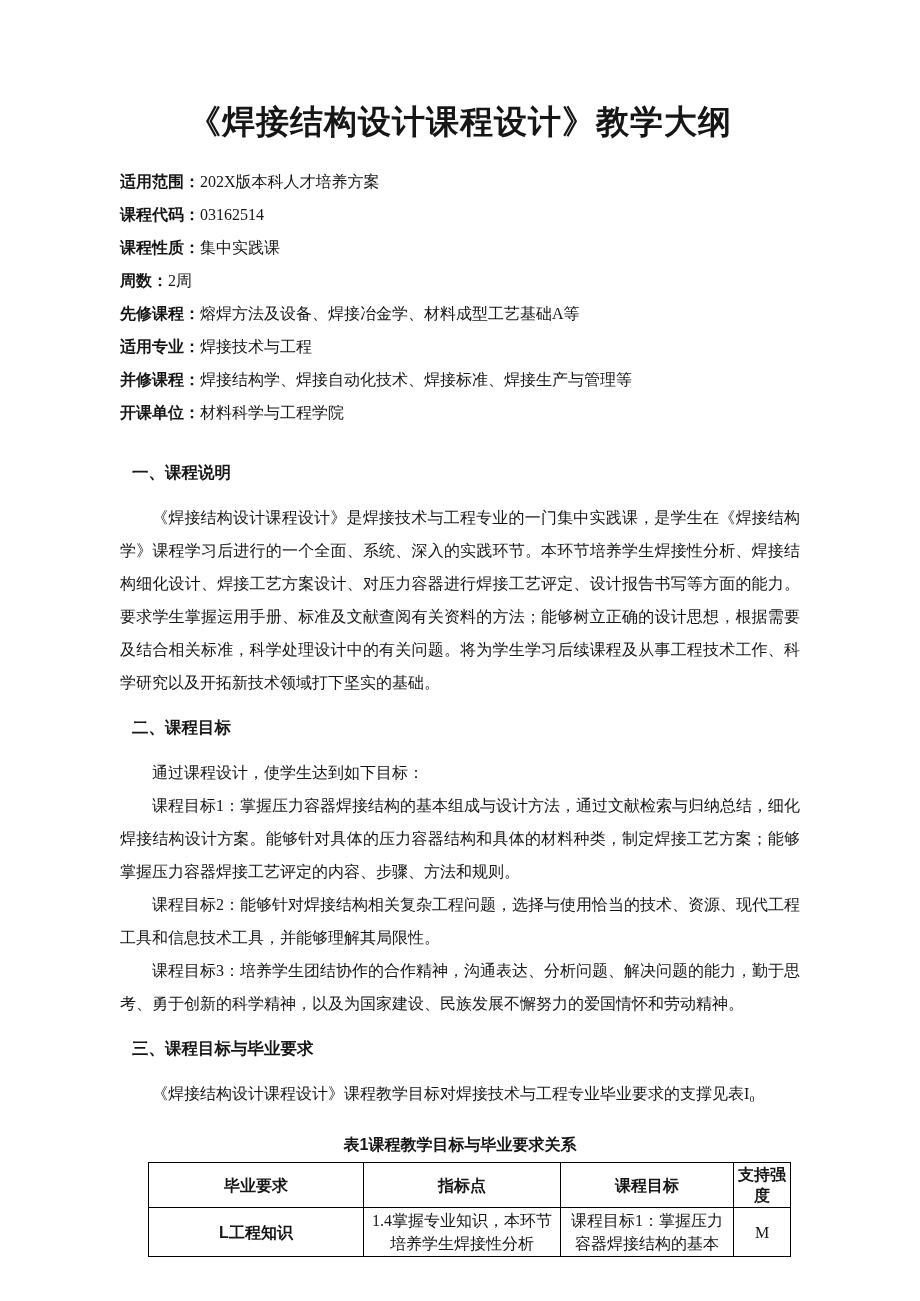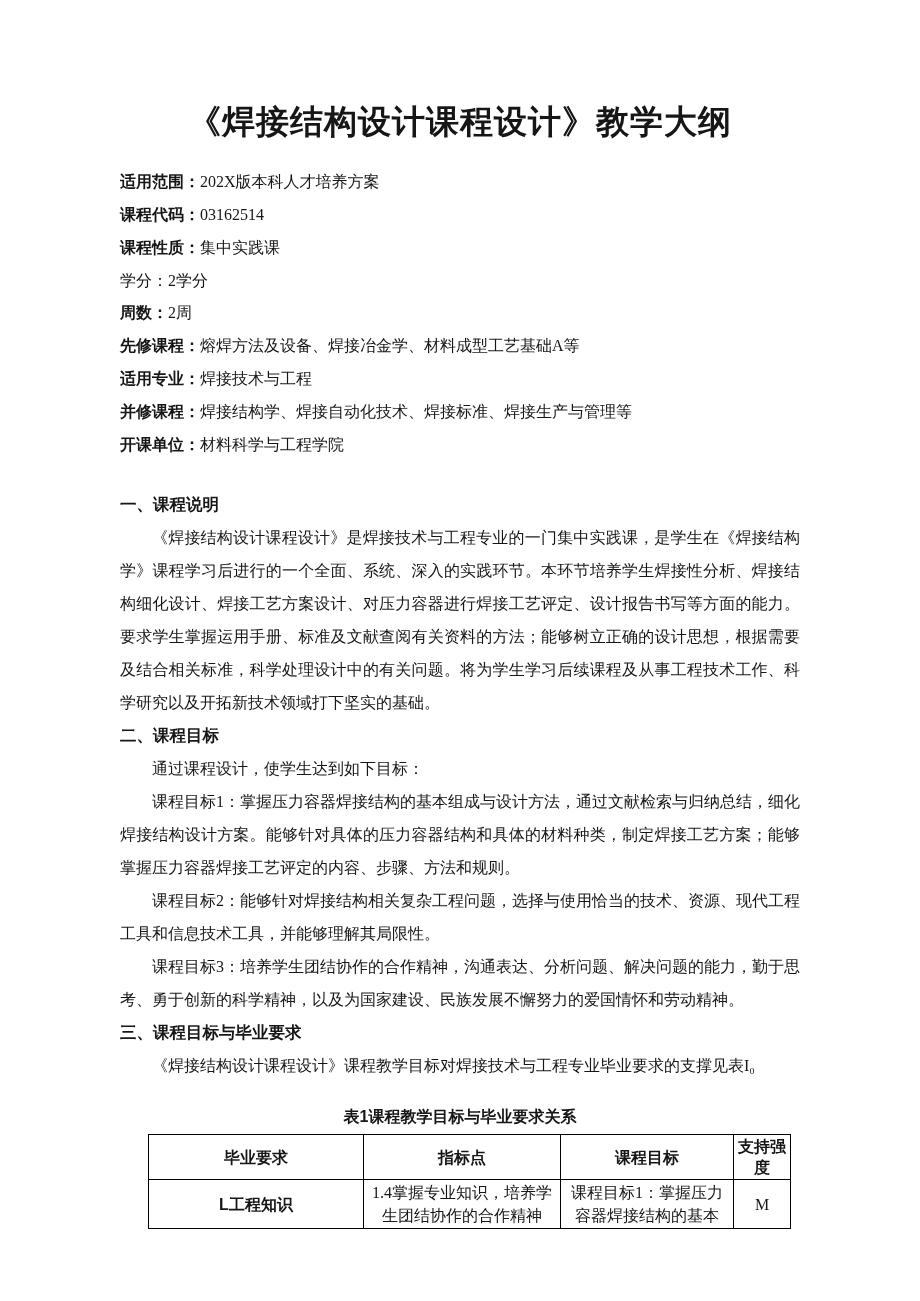--- a/index.html
+++ b/index.html
@@ -35,21 +35,21 @@
   }
   .meta-line .lab.plain{
     font-family:"Liberation Serif","DejaVu Serif",serif;
     font-weight:400;
   }
   .sec-heading{
     font-family:"Liberation Sans","DejaVu Sans",sans-serif;
     font-weight:700;
     font-size:16.5px;
     line-height:33px;
-    margin:0;
+    margin:12px;
   }
   .sec-heading.first{margin-top:26px;}
   p.body{
     margin:0;
     line-height:33px;
     text-align:justify;
     text-indent:2em;
   }
   .tbl-caption{
     font-family:"Liberation Sans","DejaVu Sans",sans-serif;
@@ -97,21 +97,20 @@
 <body>
 
 <div class="page">
 
   <h1 class="doc-title">《焊接结构设计课程设计》教学大纲</h1>
 
   <div class="meta">
     <p class="meta-line"><span class="lab">适用范围：</span><span class="val">202X版本科人才培养方案</span></p>
     <p class="meta-line"><span class="lab">课程代码：</span><span class="val">03162514</span></p>
     <p class="meta-line"><span class="lab">课程性质：</span><span class="val">集中实践课</span></p>
-    <p class="meta-line"><span class="lab plain">学分：</span><span class="val">2学分</span></p>
     <p class="meta-line"><span class="lab">周数：</span><span class="val">2周</span></p>
     <p class="meta-line"><span class="lab">先修课程：</span><span class="val">熔焊方法及设备、焊接冶金学、材料成型工艺基础A等</span></p>
     <p class="meta-line"><span class="lab">适用专业：</span><span class="val">焊接技术与工程</span></p>
     <p class="meta-line"><span class="lab">并修课程：</span><span class="val">焊接结构学、焊接自动化技术、焊接标准、焊接生产与管理等</span></p>
     <p class="meta-line"><span class="lab">开课单位：</span><span class="val">材料科学与工程学院</span></p>
   </div>
 
   <h2 class="sec-heading first">一、课程说明</h2>
   <p class="body">《焊接结构设计课程设计》是焊接技术与工程专业的一门集中实践课，是学生在《焊接结构学》课程学习后进行的一个全面、系统、深入的实践环节。本环节培养学生焊接性分析、焊接结构细化设计、焊接工艺方案设计、对压力容器进行焊接工艺评定、设计报告书写等方面的能力。要求学生掌握运用手册、标准及文献查阅有关资料的方法；能够树立正确的设计思想，根据需要及结合相关标准，科学处理设计中的有关问题。将为学生学习后续课程及从事工程技术工作、科学研究以及开拓新技术领域打下坚实的基础。</p>
 
@@ -135,20 +134,20 @@
     </colgroup>
     <tbody>
         <tr>
       <th>毕业要求</th>
       <th>指标点</th>
       <th>课程目标</th>
       <th>支持强度</th>
     </tr>
     <tr>
       <td class="cell-req">L工程知识</td>
-      <td class="cell-center">1.4掌握专业知识，培养学生团结协作的合作精神</td>
+      <td class="cell-center">1.4掌握专业知识，本环节培养学生焊接性分析</td>
       <td class="cell-center">课程目标1：掌握压力容器焊接结构的基本</td>
       <td class="cell-center">M</td>
     </tr>
   </tbody>
     </table>
 
 </div>
 
 </body></html>

